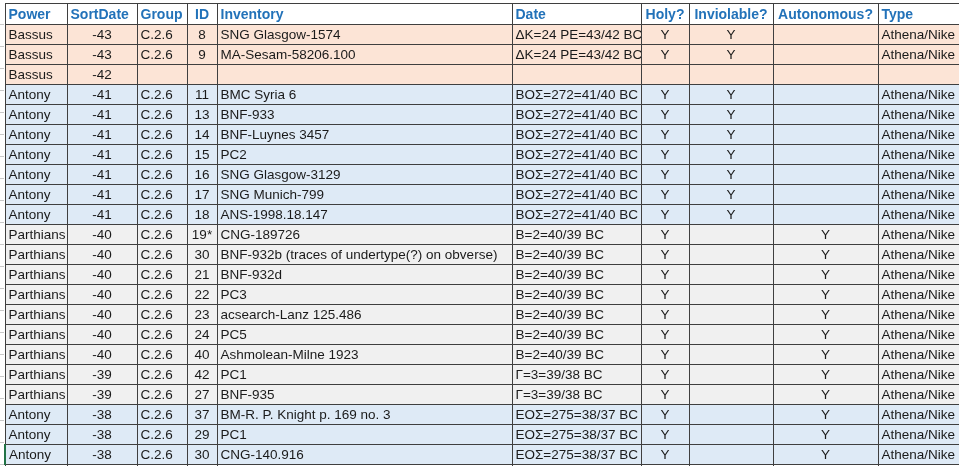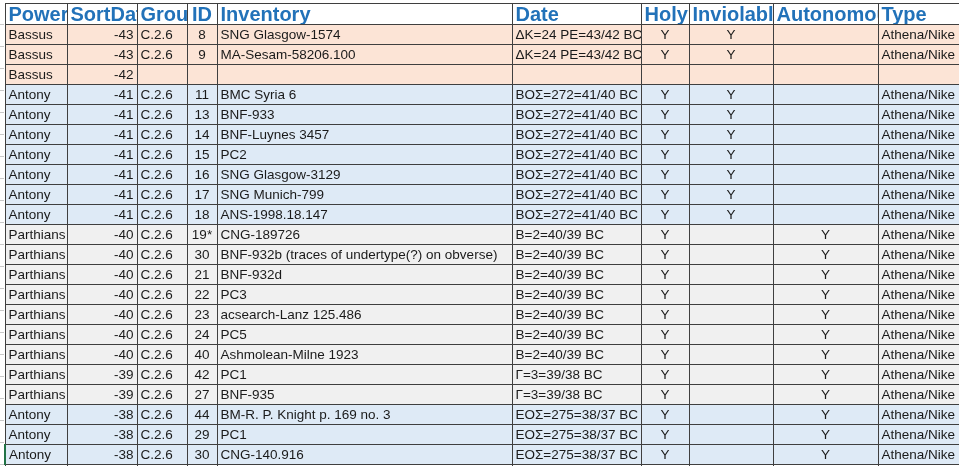--- a/index.html
+++ b/index.html
@@ -14,26 +14,26 @@
   table{
     border-collapse:collapse;table-layout:fixed;width:955px;
     position:absolute;left:4px;top:3px;
   }
   th,td{
     border:1px solid #3f3f3f;height:20px;padding:0 3px;
     font-size:13.5px;line-height:19px;white-space:nowrap;overflow:hidden;
     color:#1a1a1a;box-sizing:border-box;
   }
   thead th{
-    height:21px;font-size:20px;font-weight:bold;background:#ffffff;
+    height:21px;font-size:14px;font-weight:bold;background:#ffffff;
     color:var(--header-blue,#2272b9);
   }
   .it{}
   .a-left{text-align:left;}
-  .a-right{text-align:right;}
+  .a-right{text-align:center;}
   .a-center{text-align:center;}
   .active-cell{border-left:2px solid var(--active-green,#217346);}
   tr.clip-row td{background:#ffffff;border-top:1px solid #3f3f3f;}
 </style>
 </head>
 <body>
 
 <div class="sliver"></div>
 
 <table>
@@ -289,21 +289,21 @@
         <td class="a-left">Γ=3=39/38 BC</td>
         <td class="a-center">Y</td>
         <td class="a-center"></td>
         <td class="a-center">Y</td>
         <td class="a-left">Athena/Nike</td>
       </tr>
       <tr style="background: rgb(222, 234, 246);">
         <td class="a-left">Antony</td>
         <td class="a-right">-38</td>
         <td class="a-left">C.2.6</td>
-        <td class="a-center">44</td>
+        <td class="a-center">37</td>
         <td class="a-left">BM-R. P. Knight p. 169 no. 3</td>
         <td class="a-left">ΕΟΣ=275=38/37 BC</td>
         <td class="a-center">Y</td>
         <td class="a-center"></td>
         <td class="a-center">Y</td>
         <td class="a-left">Athena/Nike</td>
       </tr>
       <tr style="background: rgb(222, 234, 246);">
         <td class="a-left">Antony</td>
         <td class="a-right">-38</td>

